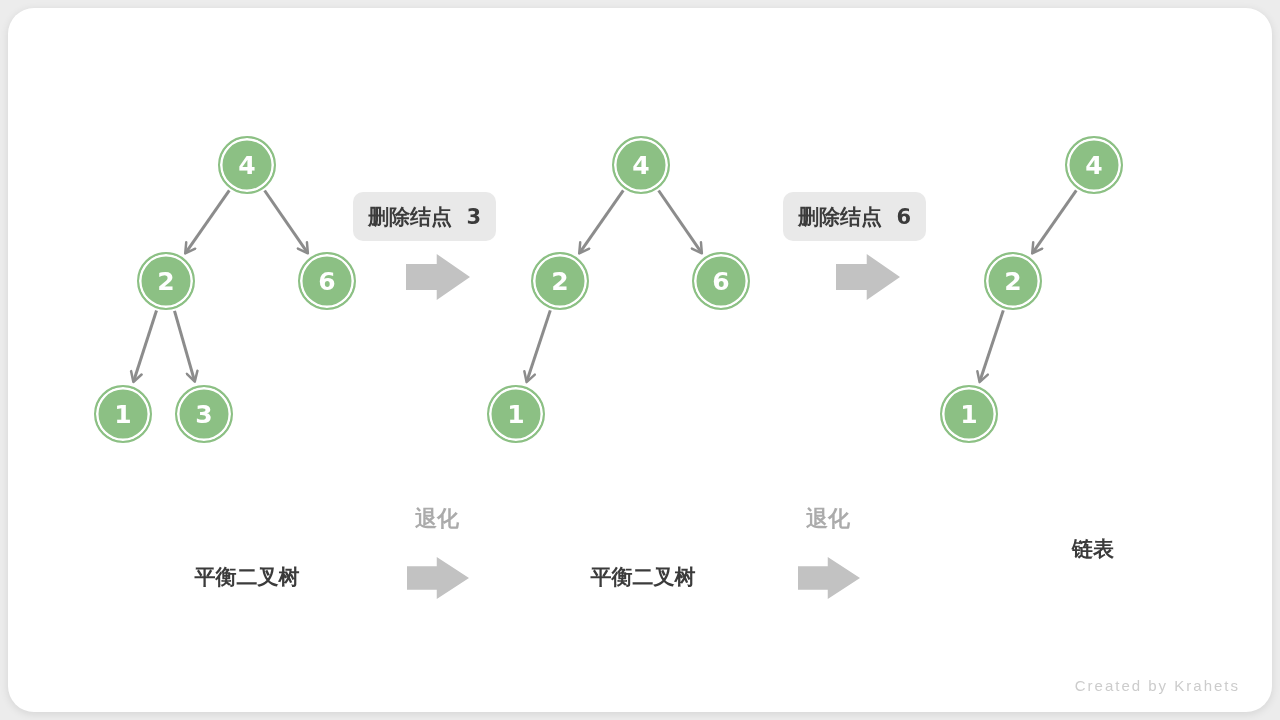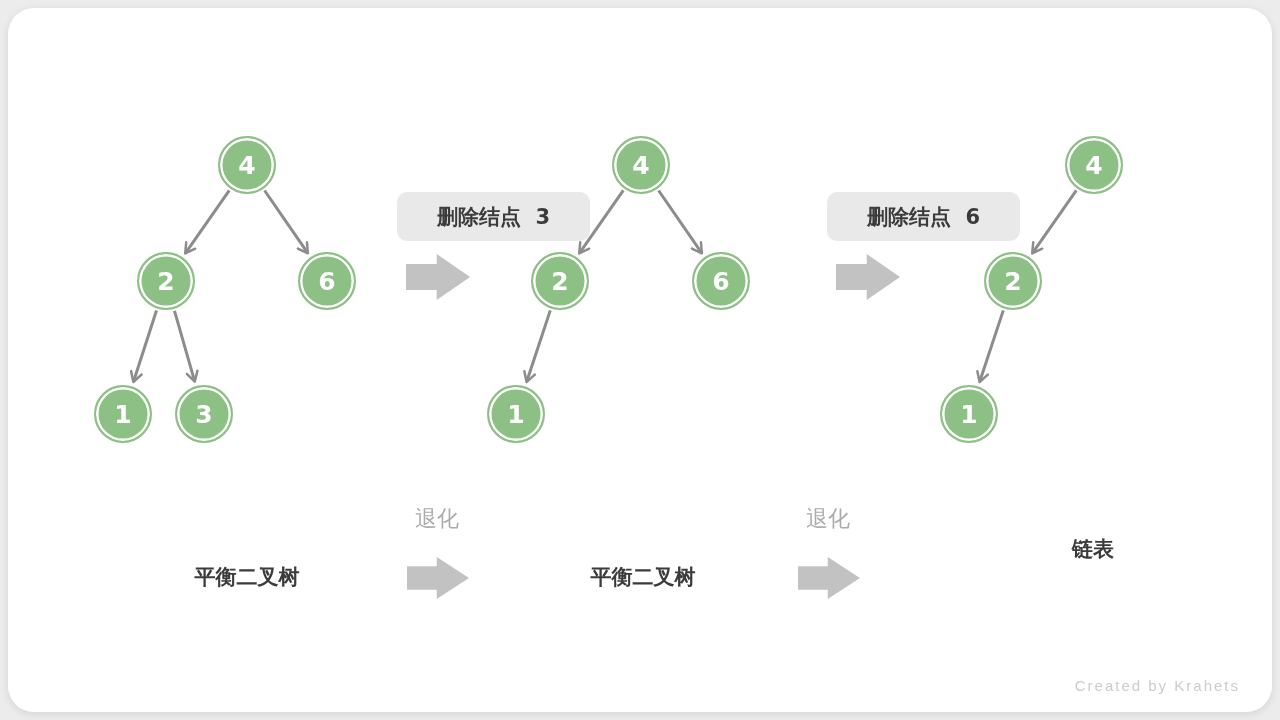--- a/index.html
+++ b/index.html
@@ -39,46 +39,45 @@
     color: #ffffff;
     font-size: 25px;
     font-weight: bold;
     display: flex;
     align-items: center;
     justify-content: center;
     user-select: none;
   }
   .t-label {
     position: absolute;
-    width: 193px; height: 49px;
+    width: 143px; height: 49px;
     box-sizing: border-box;
     background: #e9e9e9;
     border-radius: 10px;
     color: #3b3b3b;
     font-size: 21px;
     font-weight: bold;
     white-space: pre;
     display: flex;
     align-items: center;
     justify-content: center;
-    margin-left: 44px;
   }
   .block-arrow {
     position: absolute;
     background: #c2c2c2;
     clip-path: polygon(0 22%, 48% 22%, 48% 0, 100% 50%, 48% 100%, 48% 78%, 0 78%);
   }
   .arrow-mid { width: 64px; height: 46px; }
   .arrow-bottom { width: 62px; height: 42px; }
   .degen {
     position: absolute;
     transform: translate(-50%, -50%);
     color: #ababab;
     font-size: 22px;
-    font-weight: normal;
+    font-weight: bold;
     white-space: nowrap;
   }
   .stage {
     position: absolute;
     transform: translate(-50%, -50%);
     color: #3b3b3b;
     font-size: 21px;
     font-weight: bold;
     white-space: nowrap;
   }

